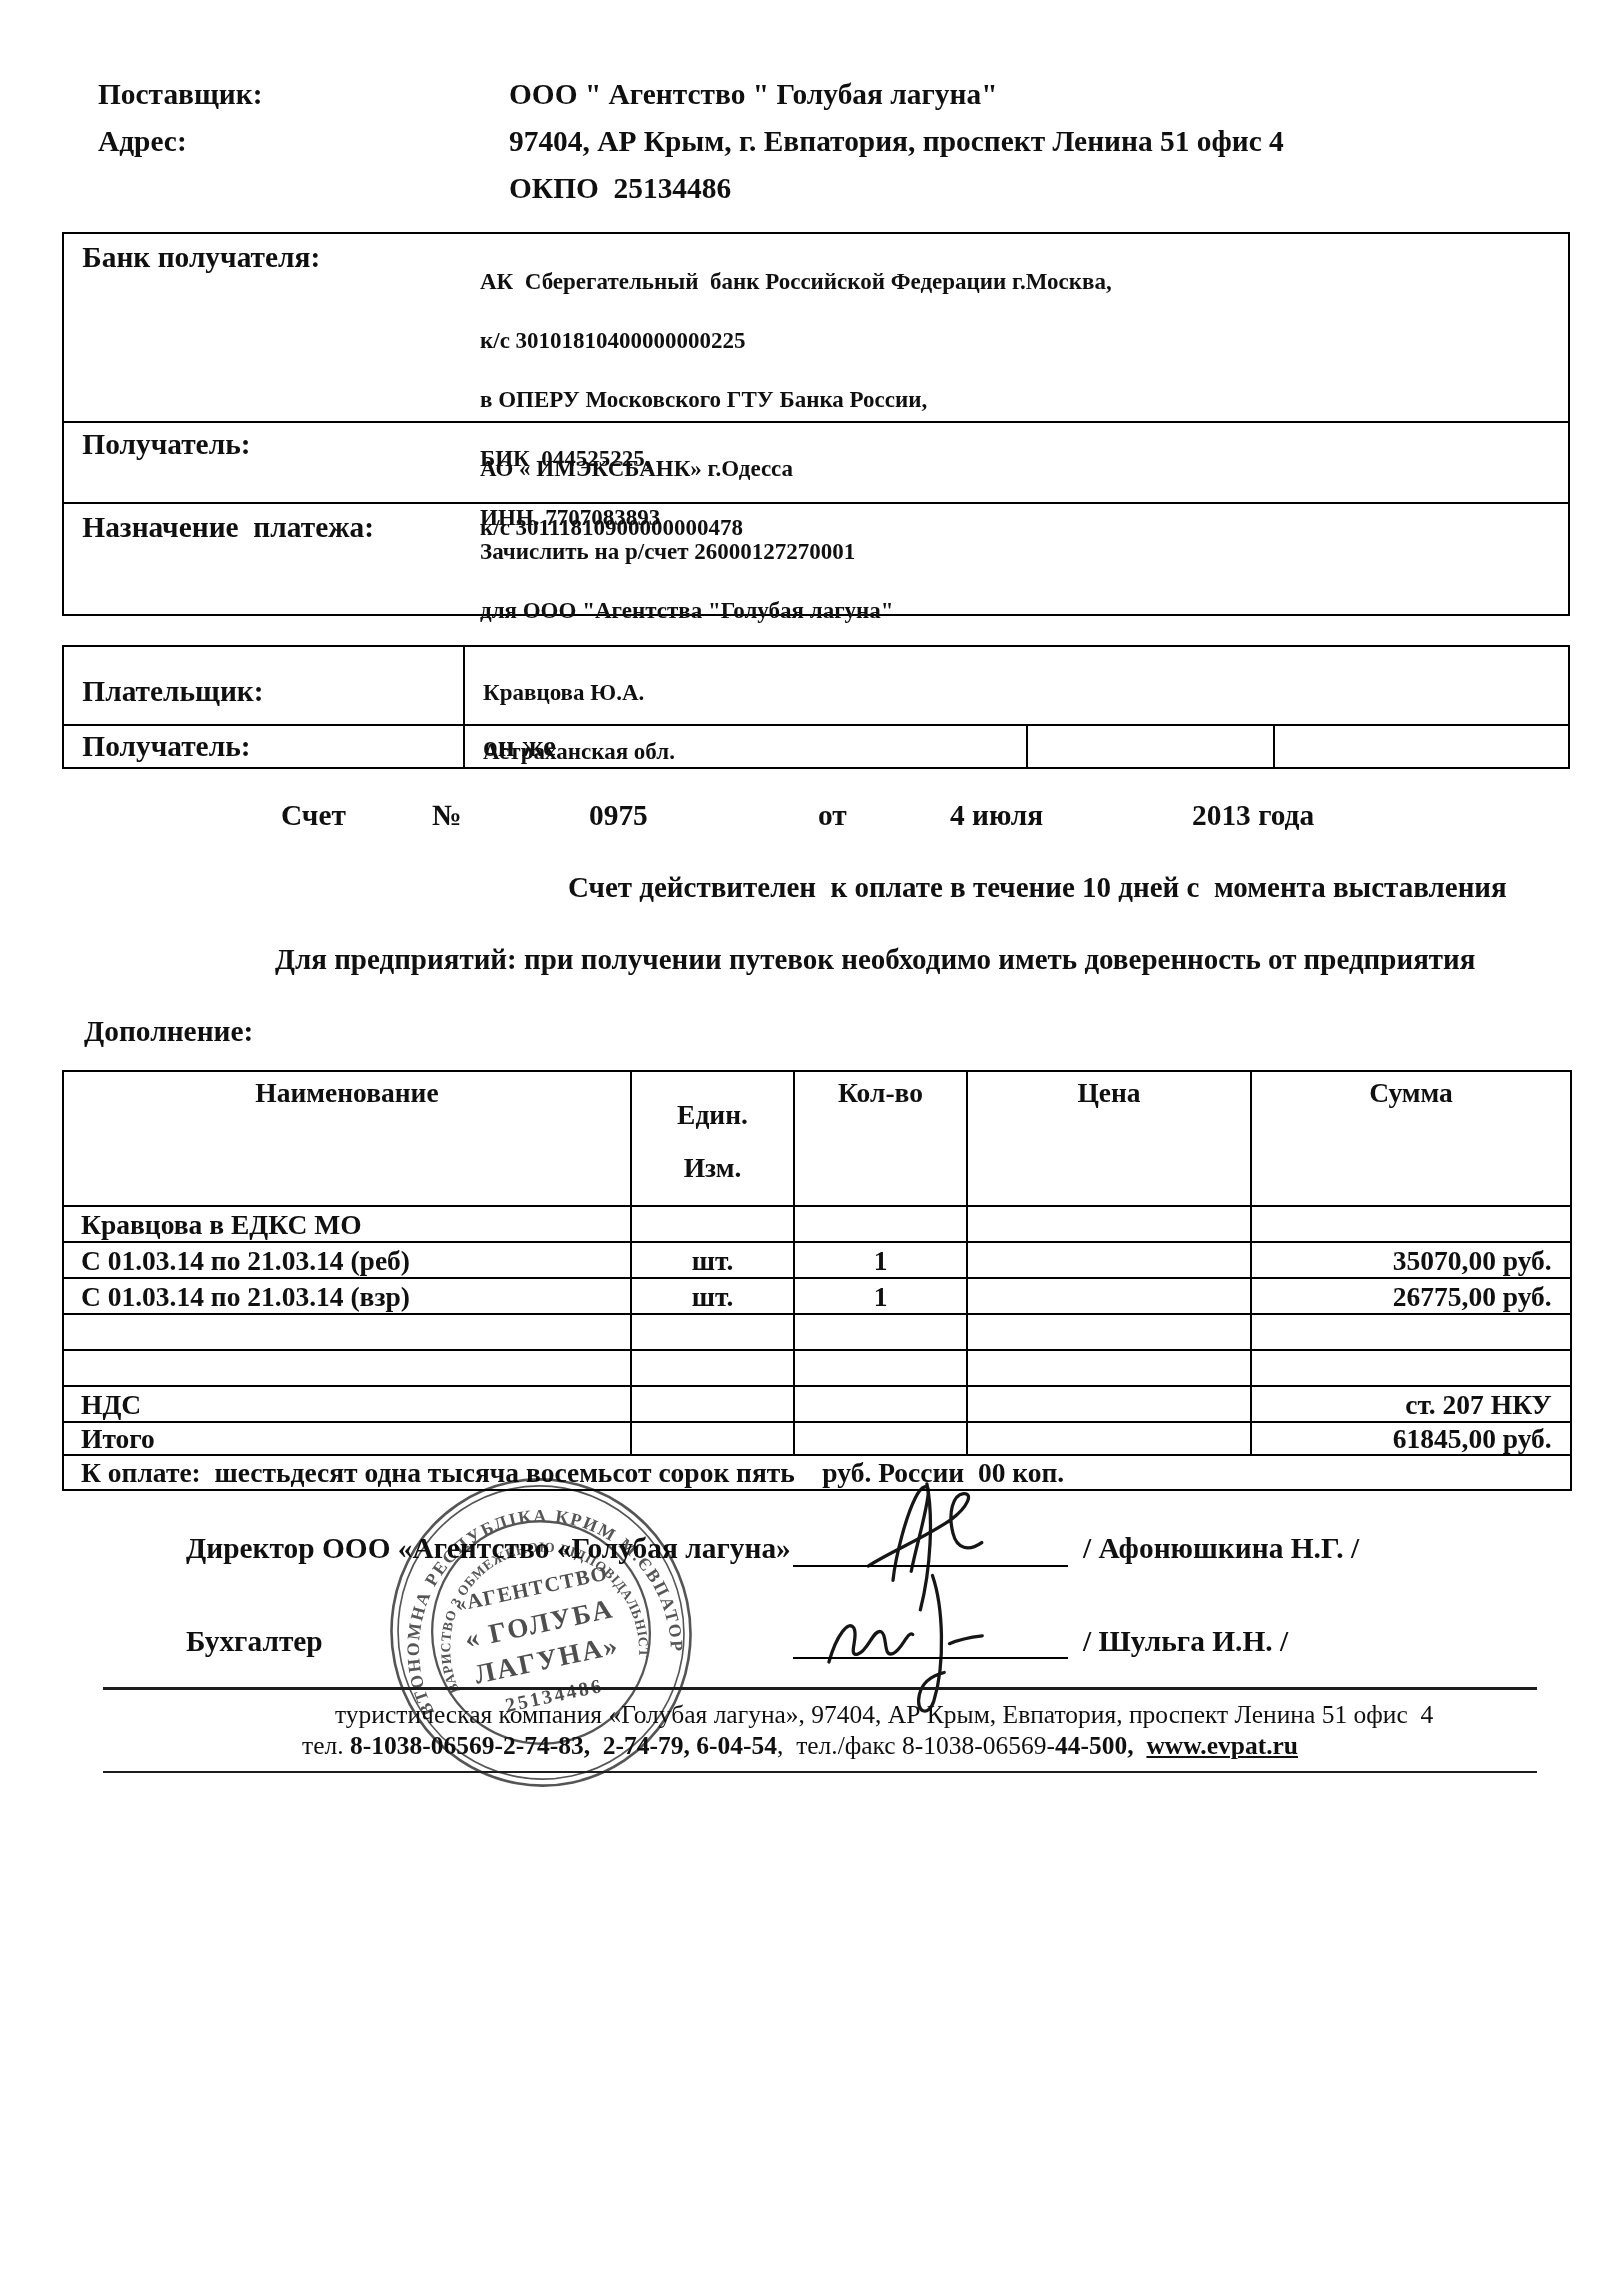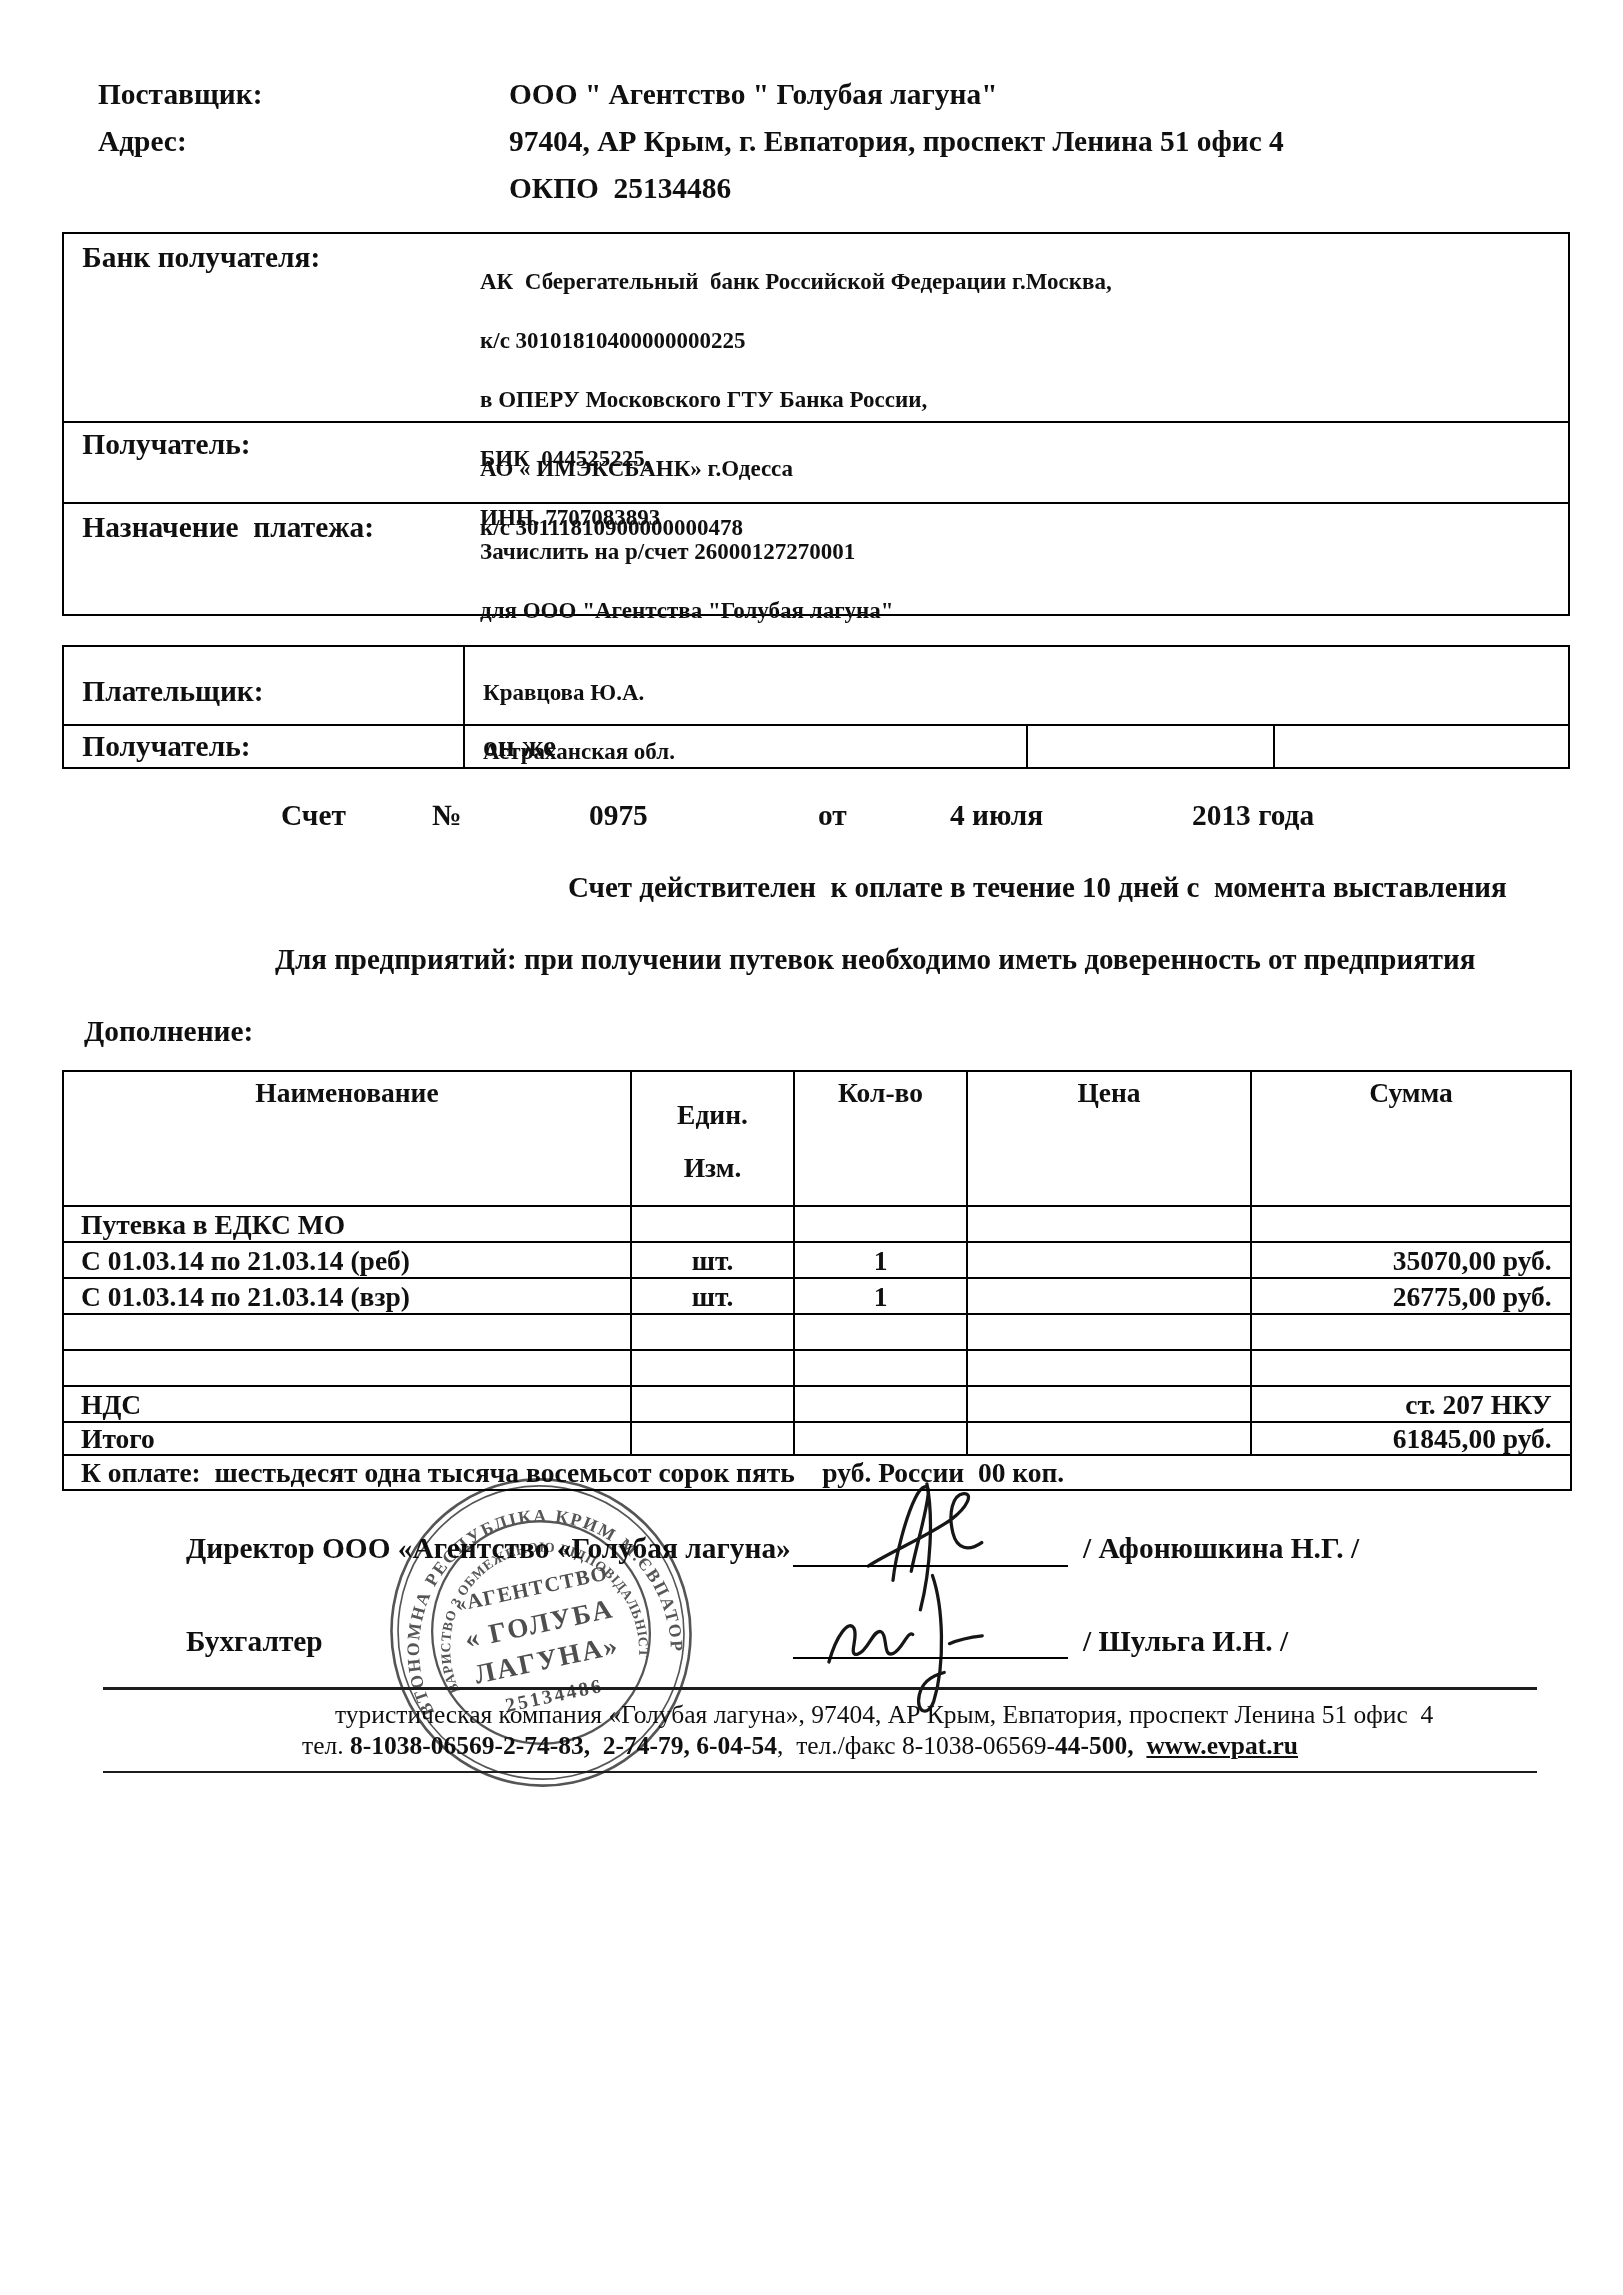--- a/index.html
+++ b/index.html
@@ -120,21 +120,21 @@
       <td class="hdr"><div class="cell">Наименование</div></td>
       <td class="hdr">
         <div class="cell">Един.</div>
         <div class="cell" style="padding-top:0;">Изм.</div>
       </td>
       <td class="hdr"><div class="cell">Кол-во</div></td>
       <td class="hdr"><div class="cell">Цена</div></td>
       <td class="hdr"><div class="cell">Сумма</div></td>
     </tr>
     <tr style="height:36px;">
-      <td><div class="cell cl">Путевка в ЕДКС МО</div></td>
+      <td><div class="cell cl">Кравцова в ЕДКС МО</div></td>
       <td><div class="cell cc"></div></td>
       <td><div class="cell cc"></div></td>
       <td><div class="cell cc"></div></td>
       <td><div class="cell cr"></div></td>
     </tr>
     <tr style="height:36px;padding-left:15px;">
       <td><div class="cell cl">С 01.03.14 по 21.03.14 (реб)</div></td>
       <td><div class="cell cc">шт.</div></td>
       <td><div class="cell cc">1</div></td>
       <td><div class="cell cc"></div></td>

